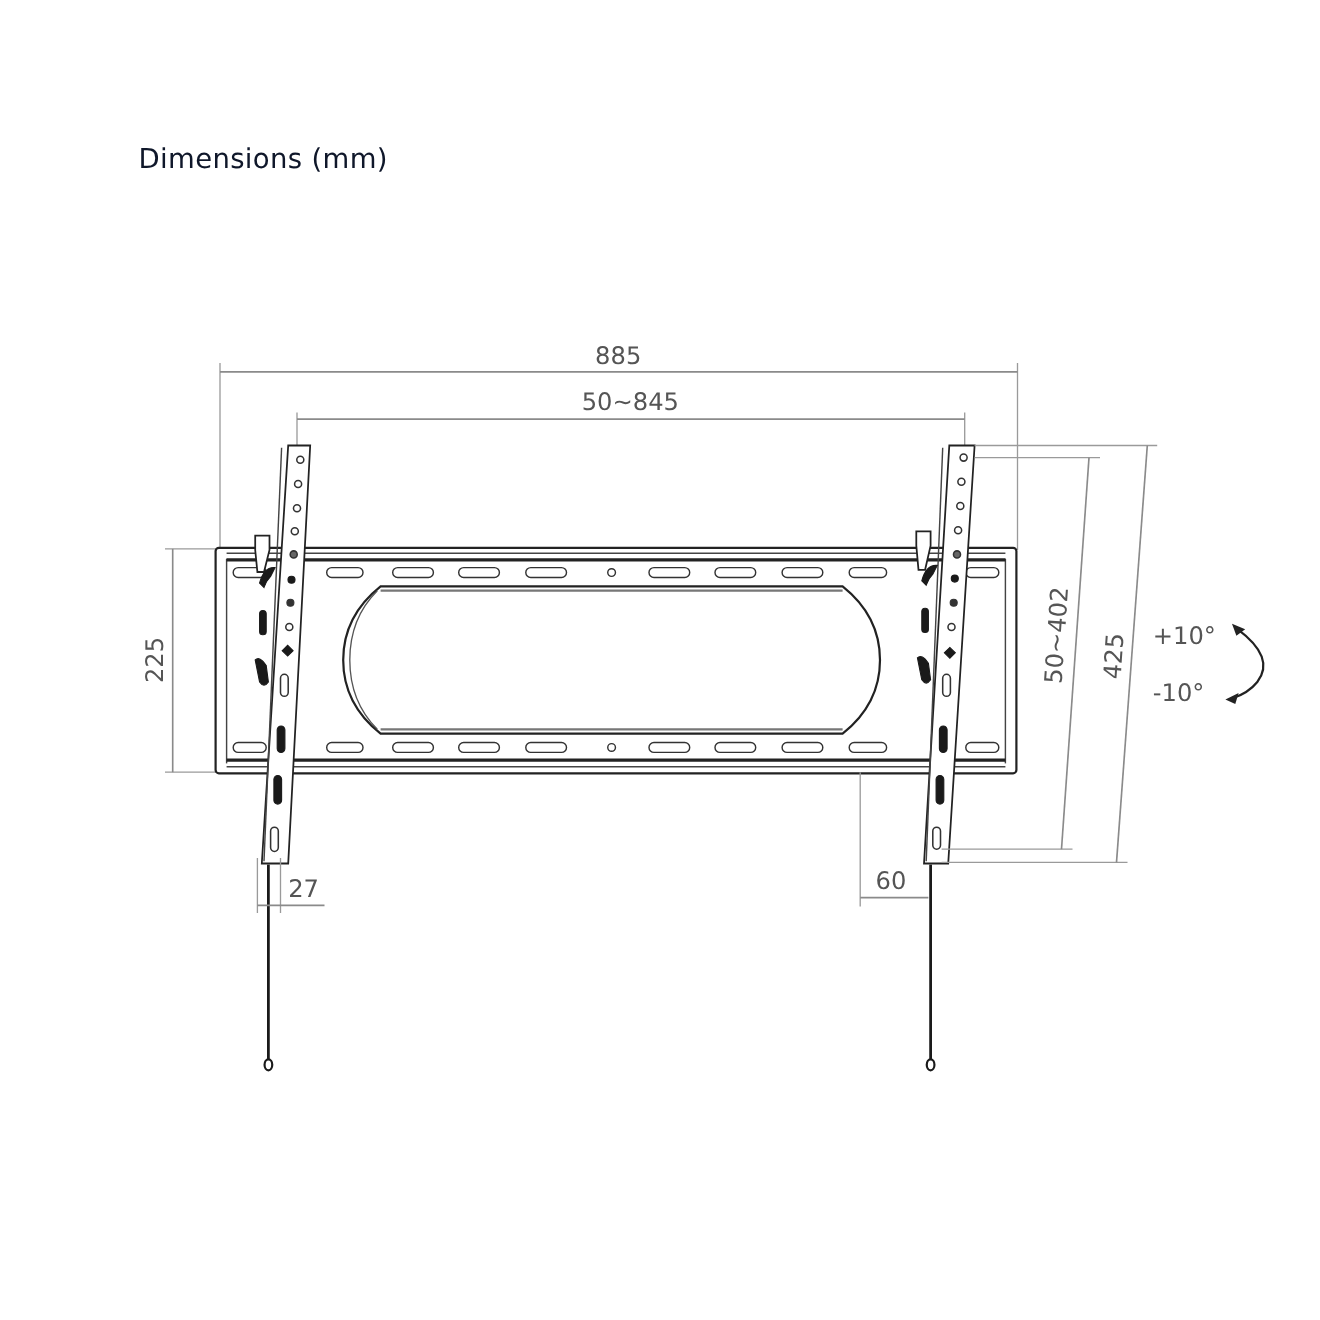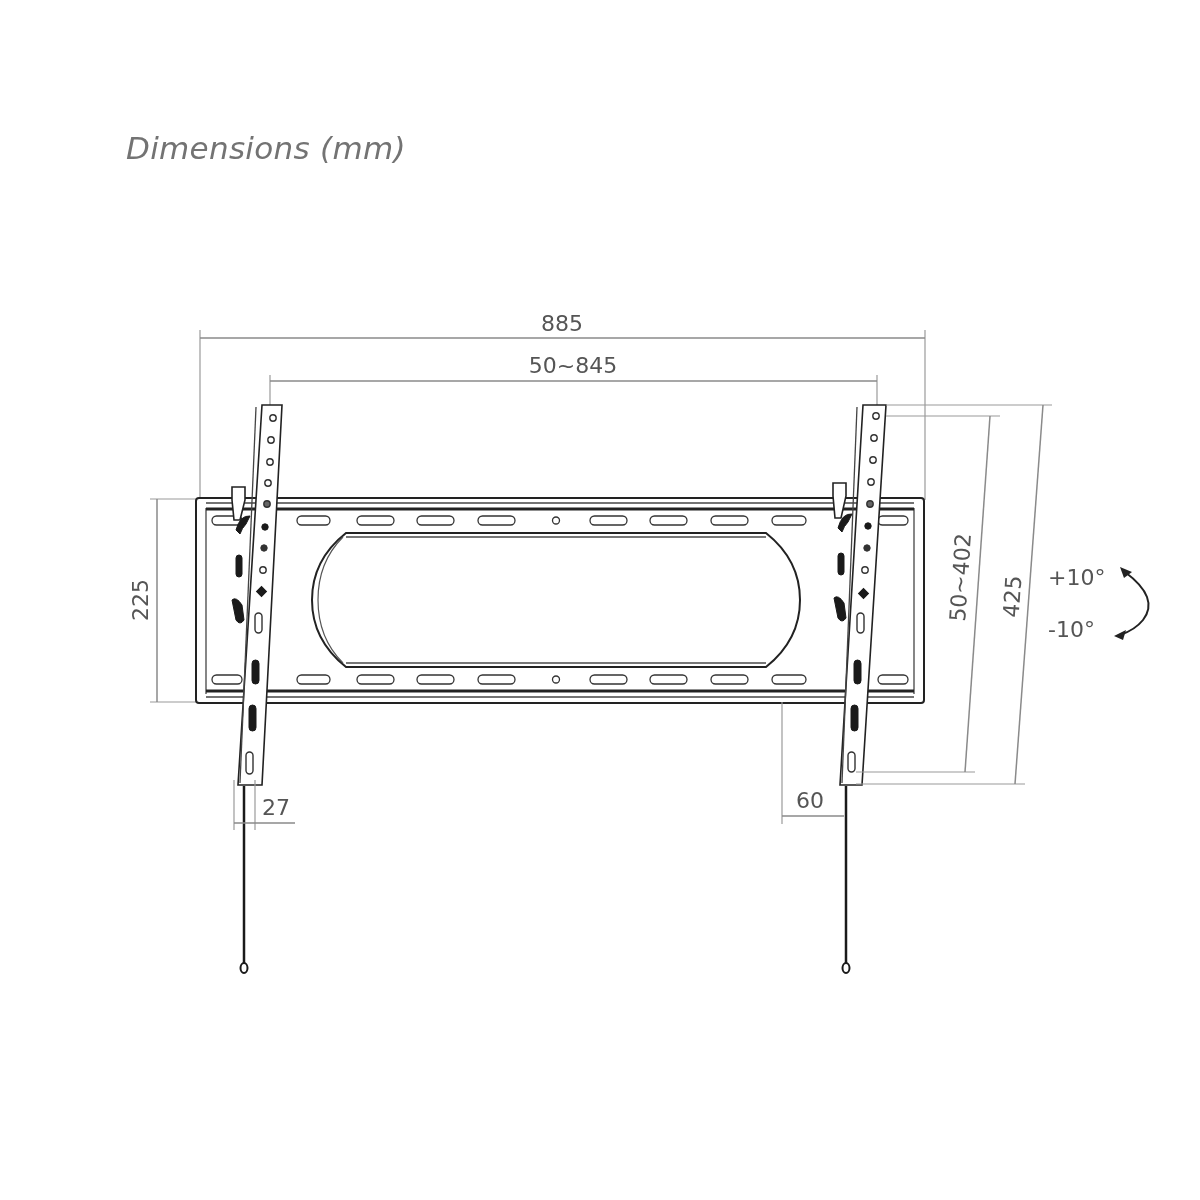--- a/index.html
+++ b/index.html
@@ -1,19 +1,19 @@
 <!DOCTYPE html>
 <html><head>
 <meta charset="utf-8">
 <style>
   html, body { margin: 0; padding: 0; background: #ffffff; }
   body { width: 1200px; height: 1200px; position: relative; overflow: hidden;
          font-family: "DejaVu Sans", sans-serif; }
-  .title { position: absolute; left: 126px; top: 130px; font-size: 31px;
-           color: #737373; letter-spacing: 0.3px; font-weight: normal; font-style: italic; }
+  .title { position: absolute; left: 126px; top: 130px; font-size: 25px;
+           color: #0f172a; letter-spacing: 0.3px; font-weight: normal; }
   svg { position: absolute; left: 0; top: 0; }
   .dim-text { font-family: "DejaVu Sans", sans-serif; font-size: 22px; fill: #555555; }
   .dim-line { stroke: #8a8a8a; stroke-width: 1.5; fill: none; }
   .ext-line { stroke: #9a9a9a; stroke-width: 1.2; fill: none; }
   .plate { stroke: #222222; stroke-width: 2; fill: #ffffff; }
   .thin { stroke: #444444; stroke-width: 1.3; fill: none; }
   .slot { stroke: #333333; stroke-width: 1.3; fill: #ffffff; }
   .bracket { stroke: #222222; stroke-width: 1.6; fill: #ffffff; }
   .dark { fill: #1a1a1a; stroke: #1a1a1a; }
   .cord { stroke: #1a1a1a; stroke-width: 2.5; fill: none; }

